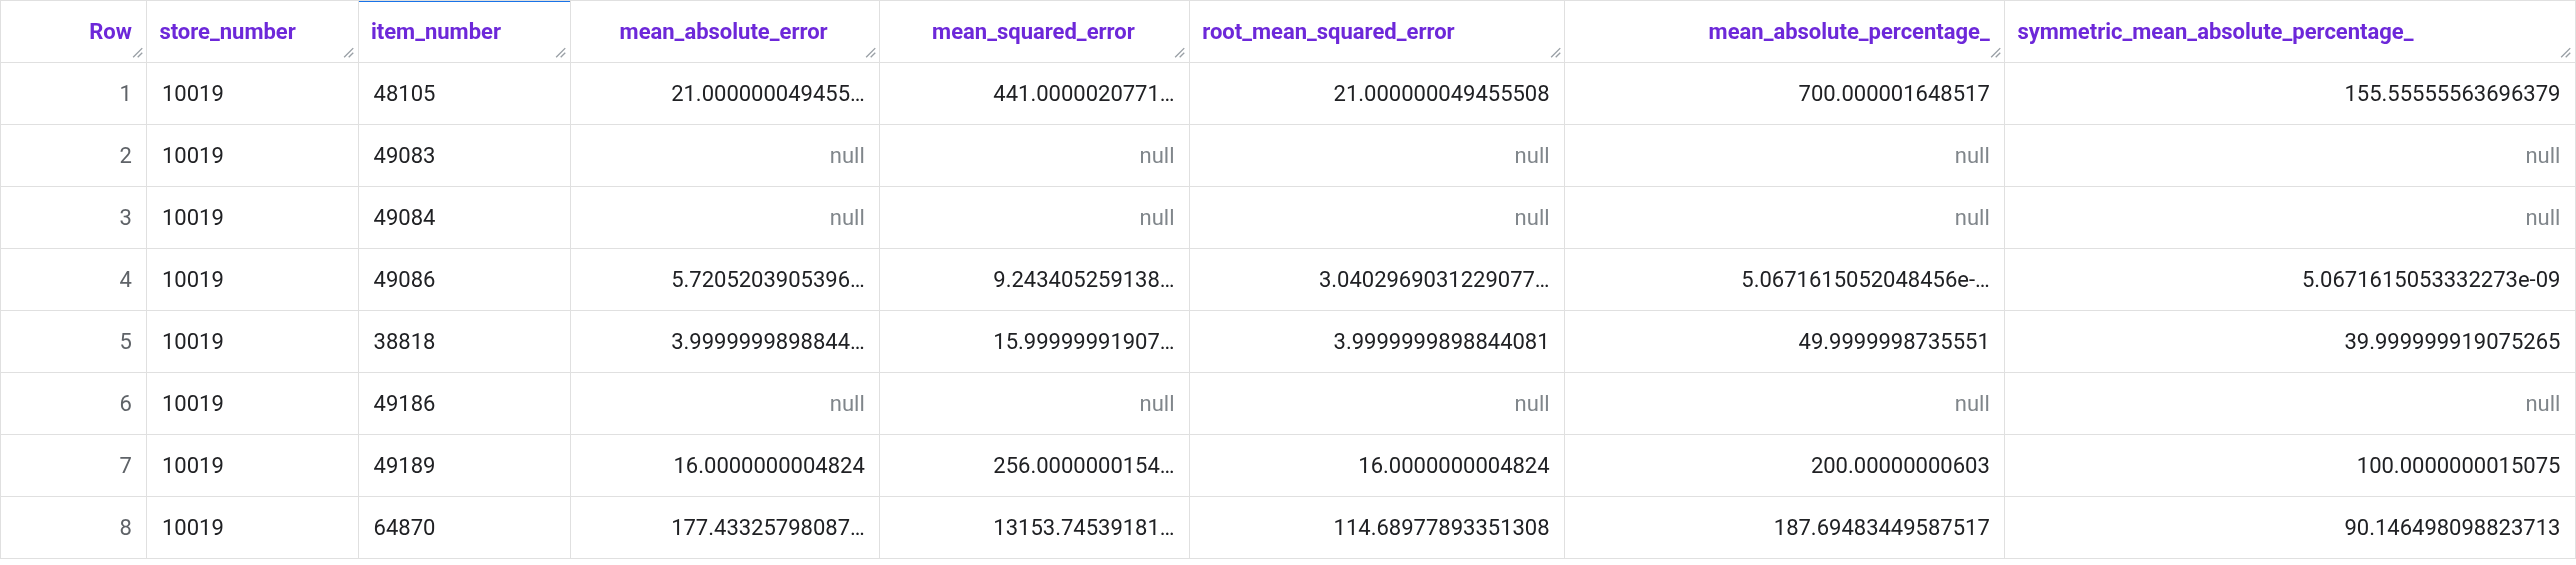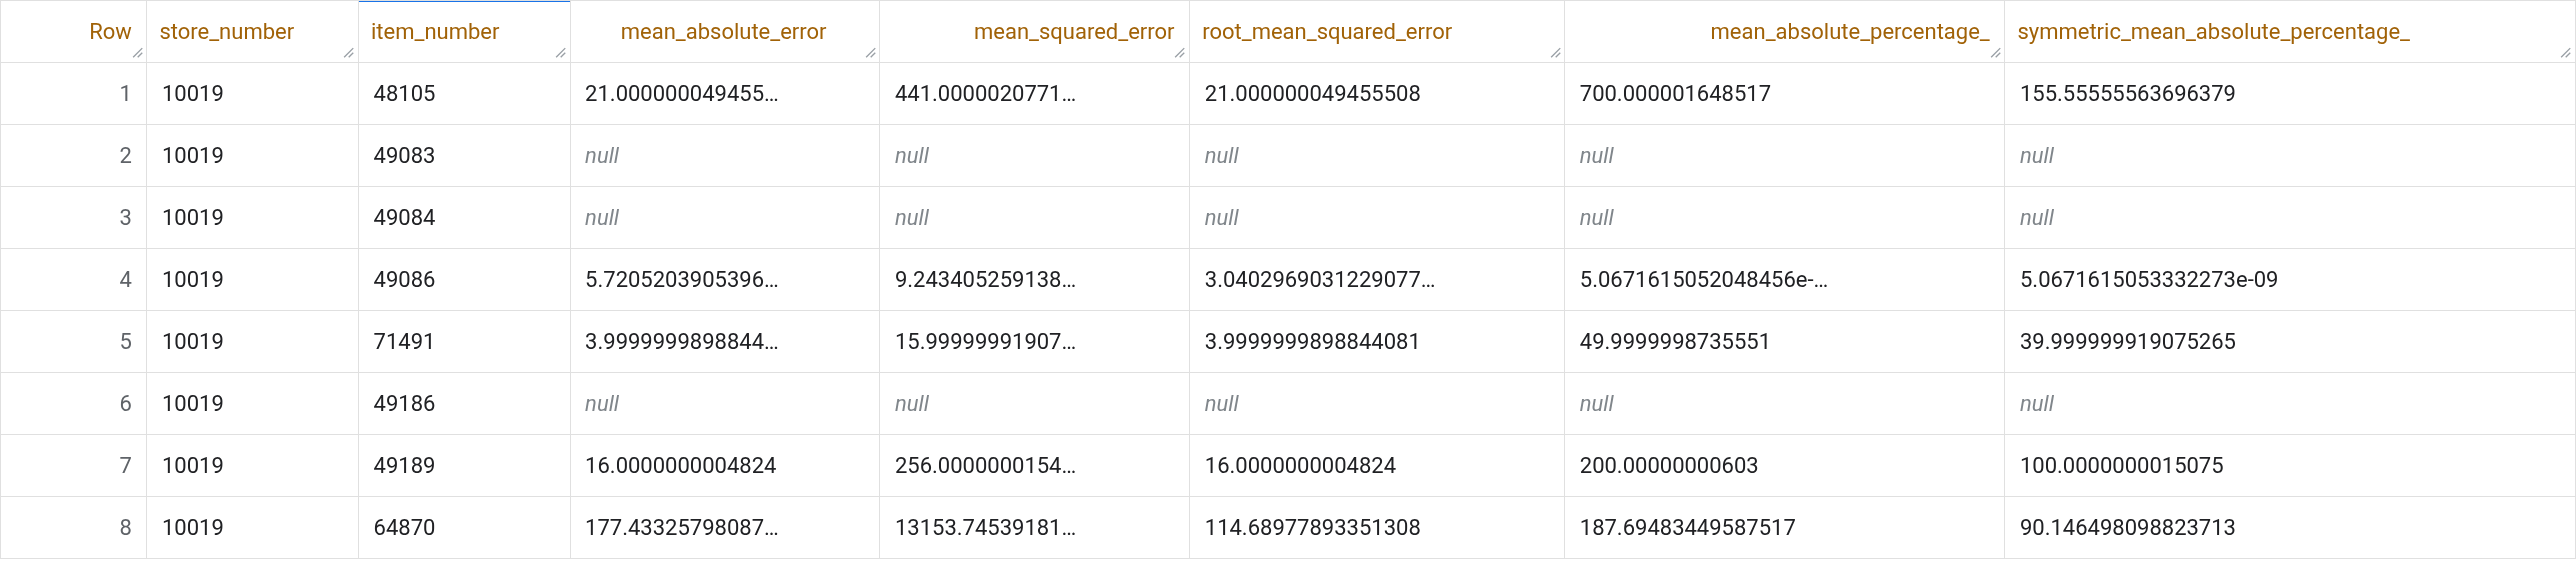--- a/index.html
+++ b/index.html
@@ -18,48 +18,47 @@
       border: 0.8px solid #e0e0e0;
       padding: 13px 14.6px;
       text-align: left;
       white-space: nowrap;
       overflow: hidden;
       text-overflow: ellipsis;
       vertical-align: middle;
       height: 62px;
     }
     th {
-      font-weight: 400;
-      color: #a16207;
+      font-weight: 700;
+      color: #6d28d9;
       background: #fff;
       position: relative;
       border-top: 0.8px solid #e0e0e0;
       padding-left: 12px;
     }
     th .resize-handle {
       position: absolute;
       right: 3.3px;
       bottom: 3.3px;
       width: 11.4px;
       height: 11.4px;
       color: #9aa0a6;
     }
     th .resize-handle svg { display: block; }
     th.col-row, td.col-row { width: 146px; text-align: right; }
     th.col-store, td.col-store { width: 211px; }
     th.col-item, td.col-item { width: 211px; }
     th.col-mae, td.col-mae { width: 309px; text-align: center; }
-    th.col-mse, td.col-mse { width: 309px; text-align: right; }
+    th.col-mse, td.col-mse { width: 309px; text-align: center; }
     th.col-rmse, td.col-rmse { width: 374px; }
     th.col-mape, td.col-mape { width: 439px; text-align: right; }
     th.col-smape, td.col-smape { width: 569px; text-align: left; }
     td.col-row { color: #5f6368; }
-    td.num { text-align: left; }
+    td.num { text-align: right; }
     td .null {
-      font-style: italic;
       color: #80868b;
     }
     .active-indicator {
       position: absolute;
       top: -2.4px;
       left: 0;
       right: 0;
       height: 3.3px;
       background: #1a73e8;
     }
@@ -175,21 +174,21 @@
         <td class="col-item">49086</td>
         <td class="col-mae num">5.7205203905396…</td>
         <td class="col-mse num">9.243405259138…</td>
         <td class="col-rmse num">3.0402969031229077…</td>
         <td class="col-mape num">5.0671615052048456e-…</td>
         <td class="col-smape num">5.0671615053332273e-09</td>
       </tr>
       <tr>
         <td class="col-row">5</td>
         <td class="col-store">10019</td>
-        <td class="col-item">71491</td>
+        <td class="col-item">38818</td>
         <td class="col-mae num">3.9999999898844…</td>
         <td class="col-mse num">15.99999991907…</td>
         <td class="col-rmse num">3.9999999898844081</td>
         <td class="col-mape num">49.9999998735551</td>
         <td class="col-smape num">39.999999919075265</td>
       </tr>
       <tr>
         <td class="col-row">6</td>
         <td class="col-store">10019</td>
         <td class="col-item">49186</td>

